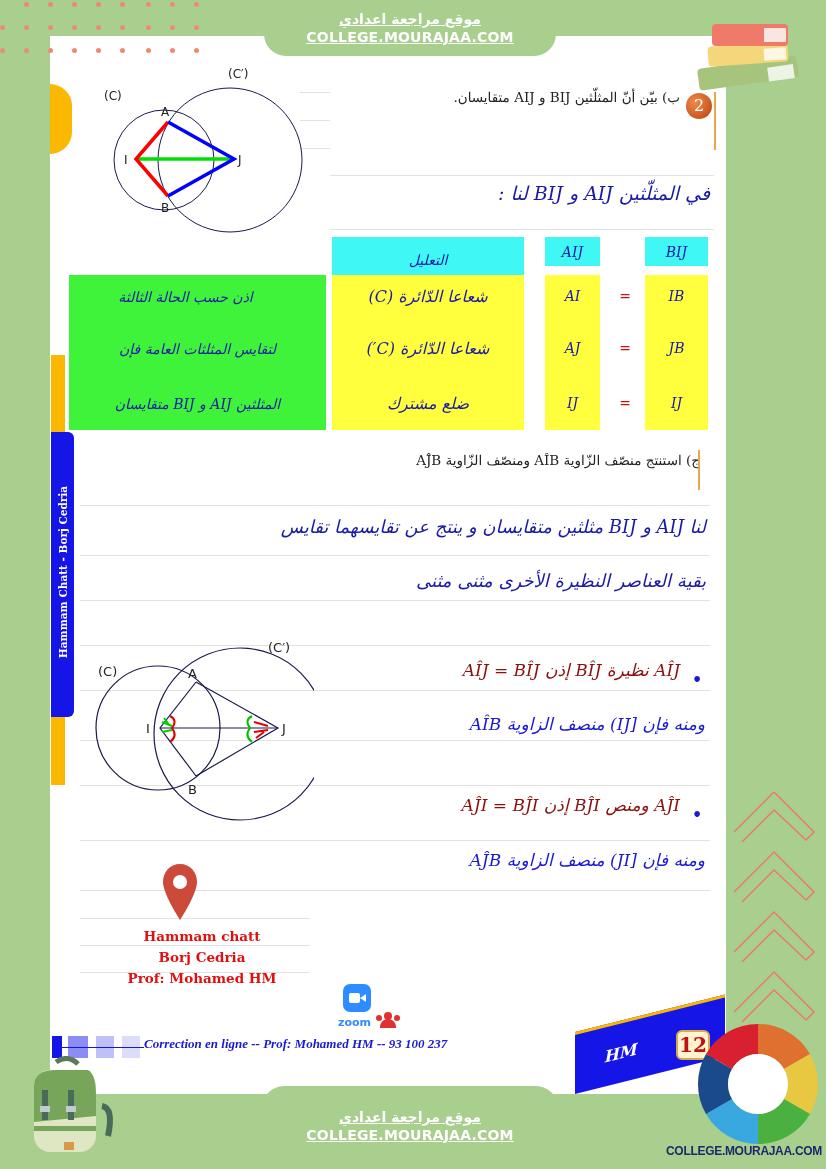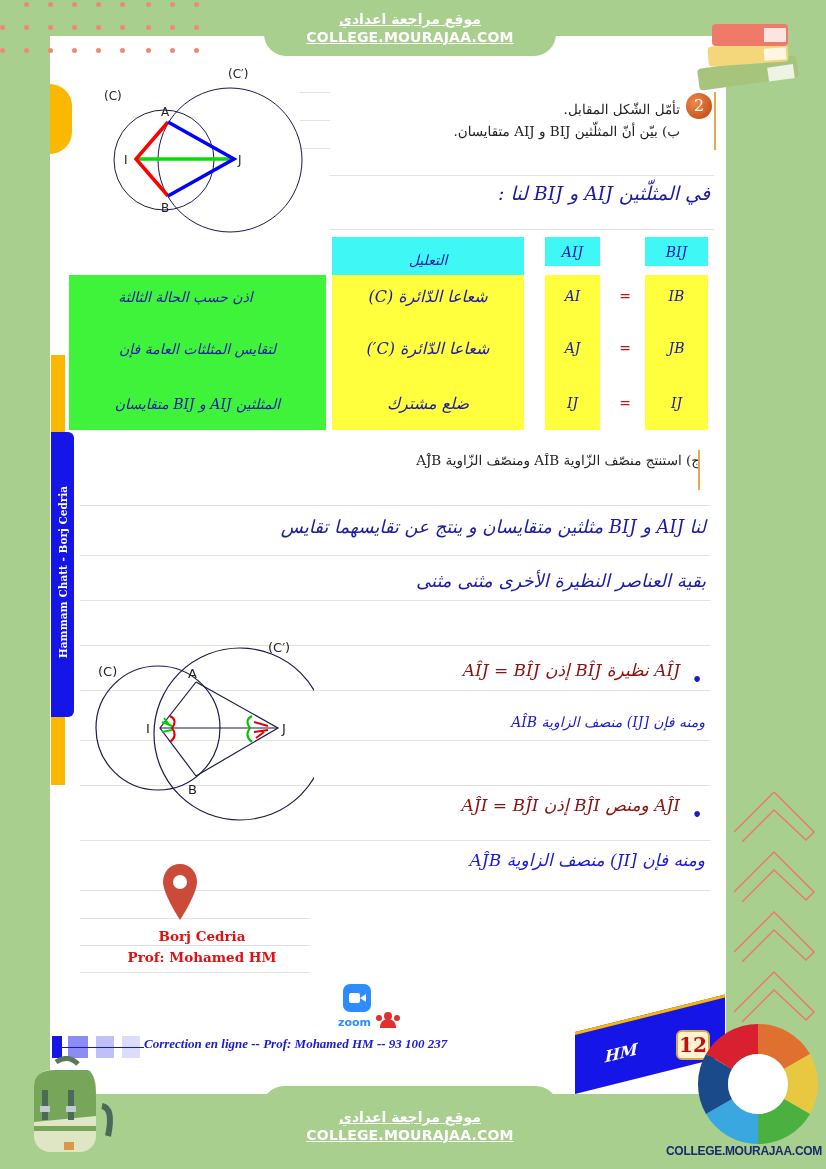--- a/index.html
+++ b/index.html
@@ -115,21 +115,20 @@
   <text x="20" y="38" font-size="12" fill="#222" font-family="DejaVu Sans">(C)</text>
   <text x="144" y="16" font-size="12" fill="#222" font-family="DejaVu Sans">(C′)</text>
   <text x="77" y="54" font-size="12" fill="#222" font-family="DejaVu Sans">A</text>
   <text x="77" y="150" font-size="12" fill="#222" font-family="DejaVu Sans">B</text>
   <text x="40" y="102" font-size="12" fill="#222" font-family="DejaVu Sans">I</text>
   <text x="154" y="102" font-size="12" fill="#222" font-family="DejaVu Sans">J</text>
 </svg>
 
 <div class="qbox">
   <div class="qnum">2</div>
-  <div class="qline" style="margin-top:12px">تأمّل الشّكل المقابل.</div>
   <div class="qline">ب) بيّن أنّ المثلّثين BIJ و AIJ متقايسان.</div>
 </div>
 <div class="vbar" style="left:714px;top:92px;height:58px"></div>
 
 <div class="hand" style="position:absolute;left:370px;top:182px;width:340px;font-size:19px;text-align:right">في المثلّثين AIJ و BIJ لنا :</div>
 
 <div class="cell cyan" style="left:332px;top:237px;width:192px;height:46px">التعليل</div>
 <div class="cell cyan" style="left:545px;top:237px;width:55px;height:29px;direction:ltr">AIJ</div>
 <div class="cell cyan" style="left:645px;top:237px;width:63px;height:29px;direction:ltr">BIJ</div>
 
@@ -176,31 +175,32 @@
   <text x="14" y="46" font-size="13" fill="#222" font-family="DejaVu Sans">(C)</text>
   <text x="184" y="22" font-size="13" fill="#222" font-family="DejaVu Sans">(C′)</text>
   <text x="104" y="48" font-size="13" fill="#222" font-family="DejaVu Sans">A</text>
   <text x="104" y="164" font-size="13" fill="#222" font-family="DejaVu Sans">B</text>
   <text x="62" y="103" font-size="13" fill="#222" font-family="DejaVu Sans">I</text>
   <text x="198" y="103" font-size="13" fill="#222" font-family="DejaVu Sans">J</text>
 </svg>
 
 <div class="hand" style="position:absolute;left:692px;top:670px;font-size:16px;color:#1a1ad2;font-weight:bold">•</div>
 <div class="hand hand-red" style="position:absolute;left:360px;top:660px;width:320px;font-size:17px;text-align:right">AÎJ نظيرة BÎJ إذن AÎJ = BÎJ</div>
-<div class="hand" style="position:absolute;left:360px;top:714px;width:345px;font-size:14px;text-align:right;color:#1a1ad2">ومنه فإن [IJ) منصف الزاوية AÎB</div>
+<div class="hand" style="position:absolute;left:360px;top:714px;width:345px;font-size:17px;text-align:right;color:#1a1ad2">ومنه فإن [IJ) منصف الزاوية AÎB</div>
 
 <div class="hand" style="position:absolute;left:692px;top:805px;font-size:16px;color:#1a1ad2;font-weight:bold">•</div>
 <div class="hand hand-red" style="position:absolute;left:360px;top:795px;width:320px;font-size:17px;text-align:right">AĴI ومنص BĴI إذن AĴI = BĴI</div>
 <div class="hand" style="position:absolute;left:360px;top:850px;width:345px;font-size:17px;text-align:right;color:#1a1ad2">ومنه فإن [JI) منصف الزاوية AĴB</div>
 
 <svg style="position:absolute;left:163px;top:864px" width="34" height="56" viewBox="0 0 34 56">
   <path d="M17 0 C7 0 0 8 0 18 C0 30 17 56 17 56 C17 56 34 30 34 18 C34 8 27 0 17 0 Z" fill="#cc4a3a"></path>
   <circle cx="17" cy="18" r="7" fill="#fff"></circle>
 </svg>
 <div style="position:absolute;left:92px;top:926px;width:220px">
+  <div class="red-title">Hammam chatt</div>
   <div class="red-title">Borj Cedria</div>
   <div class="red-title">Prof: Mohamed HM</div>
 </div>
 
 <div style="position:absolute;left:338px;top:984px;width:64px;height:50px">
   <div style="position:absolute;left:5px;top:0;width:28px;height:28px;border-radius:7px;background:#2d8cff">
     <div style="position:absolute;left:6px;top:9px;width:11px;height:10px;background:#fff;border-radius:2px"></div>
     <div style="position:absolute;left:17px;top:10px;width:0;height:0;border-top:4px solid transparent;border-bottom:4px solid transparent;border-right:6px solid #fff"></div>
   </div>
   <div style="position:absolute;left:0;top:32px;font-size:11px;color:#2d8cff;font-weight:bold">zoom</div>

